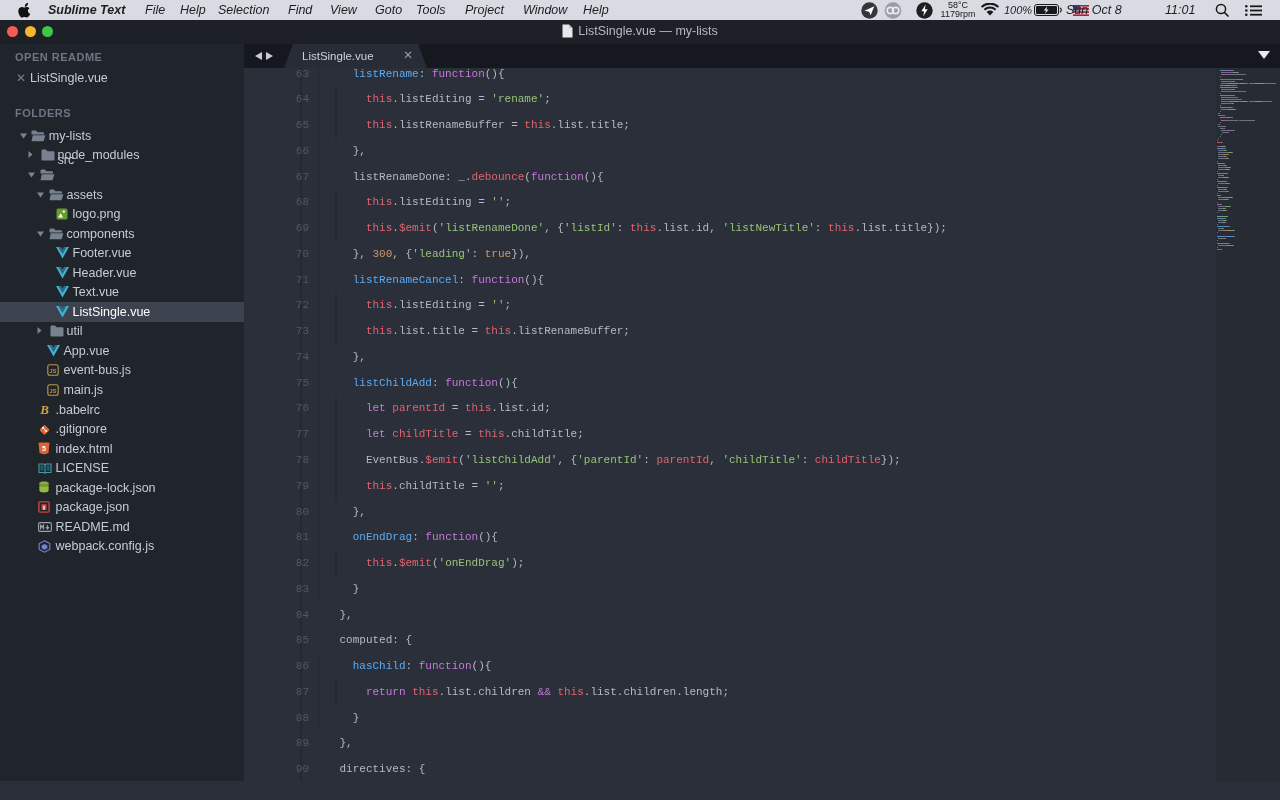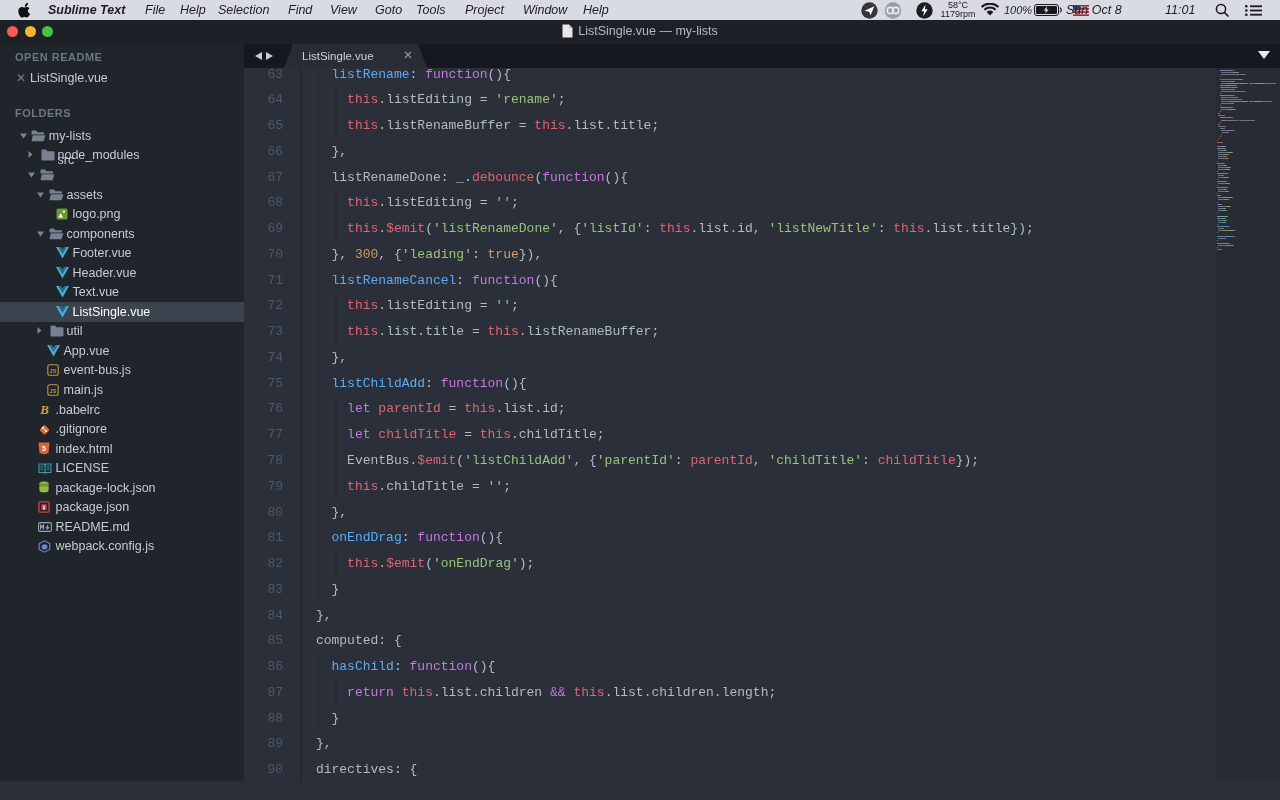--- a/index.html
+++ b/index.html
@@ -29,21 +29,21 @@
 #tabbar { position:absolute; left:244px; top:44px; width:1036px; height:24px; background:#15181e; }
 #tab { position:absolute; left:40px; top:0; width:143px; height:24px; background:#272c36;
   clip-path:polygon(9px 0, 134px 0, 143px 24px, 0 24px); }
 #tab .txt { position:absolute; left:18px; top:0; height:24px; line-height:24px; font-size:11.5px; color:#ced2d9; }
 #tab .x { position:absolute; right:14px; top:0; height:24px; line-height:23px; font-size:11.5px; color:#99a0ab; }
 .tabarrow { position:absolute; top:6.5px; width:0; height:0; }
 
 
 #editor-bg { position:absolute; left:244px; top:68px; width:1036px; height:713px; background:#2a2f39; }
 #minimap-col { position:absolute; left:1216px; top:68px; width:64px; height:713px; background:#262b34; }
-#code, #gutter { position:absolute; font-family:"Liberation Mono", monospace; font-size:13px; white-space:pre; }
+#code, #gutter { position:absolute; font-family:"Liberation Mono", monospace; font-size:11px; white-space:pre;margin-left:26px; }
 #gutter { left:244px; top:61.5px; width:39px; text-align:right; color:#4e586a; }
 #code { left:300.3px; top:61.5px; }
 .cl { height:25.77px; line-height:25.77px; }
 s { text-decoration:none; }
 .d { color:#b2bac6; } .r { color:#e06470; } .b { color:#5dabf2; }
 .p { color:#c678dd; } .g { color:#98c379; } .o { color:#d19a66; }
 .guide { position:absolute; background:#242831; }
 #minimap i { position:absolute; height:1px; display:block; opacity:0.75; }
 
 

